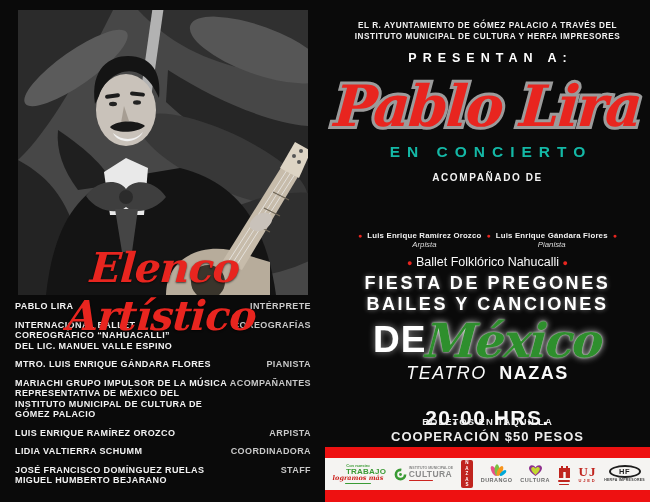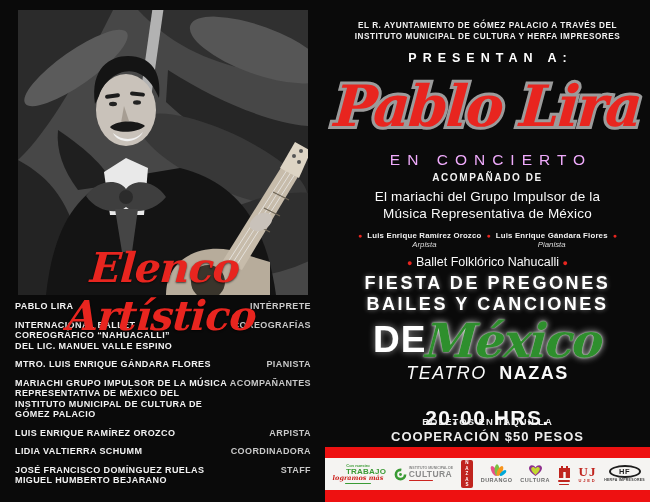--- a/index.html
+++ b/index.html
@@ -38,21 +38,21 @@
 
   .artist-wrap { top:64px; height:84px; }
   .artist-layer {
     position:absolute; left:0; top:0; width:325px; height:84px; line-height:84px;
     font-family:"DejaVu Serif", serif; font-style:italic; font-weight:bold;
     font-size:57px; letter-spacing:-2px; transform:skewX(-4deg);
   }
   .artist-outline { -webkit-text-stroke:6px #9b9b9b; color:transparent; }
   .artist-fill { color:#e8251f; }
 
-  .en-concierto { top:143px; font-size:15.5px; font-weight:400; letter-spacing:7px; text-indent:7px; color:#f0abfc;margin-top:8px; }
+  .en-concierto { top:143px; font-size:15.5px; font-weight:700; letter-spacing:7px; text-indent:7px; color:#14b8a6; }
   .acompanado { top:172px; font-size:10px; font-weight:600; letter-spacing:1.6px; color:#f2f2f2; }
   .mariachi { top:188px; font-size:13.5px; font-weight:500; line-height:17px; color:#fafafa; white-space:pre-line; letter-spacing:.2px; }
 
   .musicians { top:231px; display:flex; justify-content:center; align-items:flex-start; gap:5px; }
   .red-dot { color:#e8251f; font-size:7px; line-height:9px; }
   .musician { display:flex; flex-direction:column; align-items:center; }
   .musician-name { font-size:7.8px; font-weight:bold; letter-spacing:.2px; color:#f2f2f2; line-height:9px; }
   .musician-role { font-size:7.8px; font-style:italic; color:#dcdcdc; line-height:10px; }
 
   .ballet { top:255px; font-size:12.5px; font-weight:500; color:#fafafa; }
@@ -225,22 +225,20 @@
 INSTITUTO MUNICIPAL DE CULTURA Y HERFA IMPRESORES</div>
     <div class="rp presents">PRESENTAN A:</div>
 
     <div class="rp artist-wrap">
       <div class="artist-layer artist-outline">Pablo Lira</div>
       <div class="artist-layer artist-fill">Pablo Lira</div>
     </div>
 
     <div class="rp en-concierto">EN CONCIERTO</div>
     <div class="rp acompanado">ACOMPAÑADO DE</div>
-    <div class="rp mariachi">El mariachi del Grupo Impulsor de la
-Música Representativa de México</div>
 
     <div class="rp musicians">
       <span class="red-dot">●</span>
       <span class="musician">
         <span class="musician-name">Luis Enrique Ramírez Orozco</span>
         <span class="musician-role">Arpista</span>
       </span>
       <span class="red-dot">●</span>
       <span class="musician">
         <span class="musician-name">Luis Enrique Gándara Flores</span>

